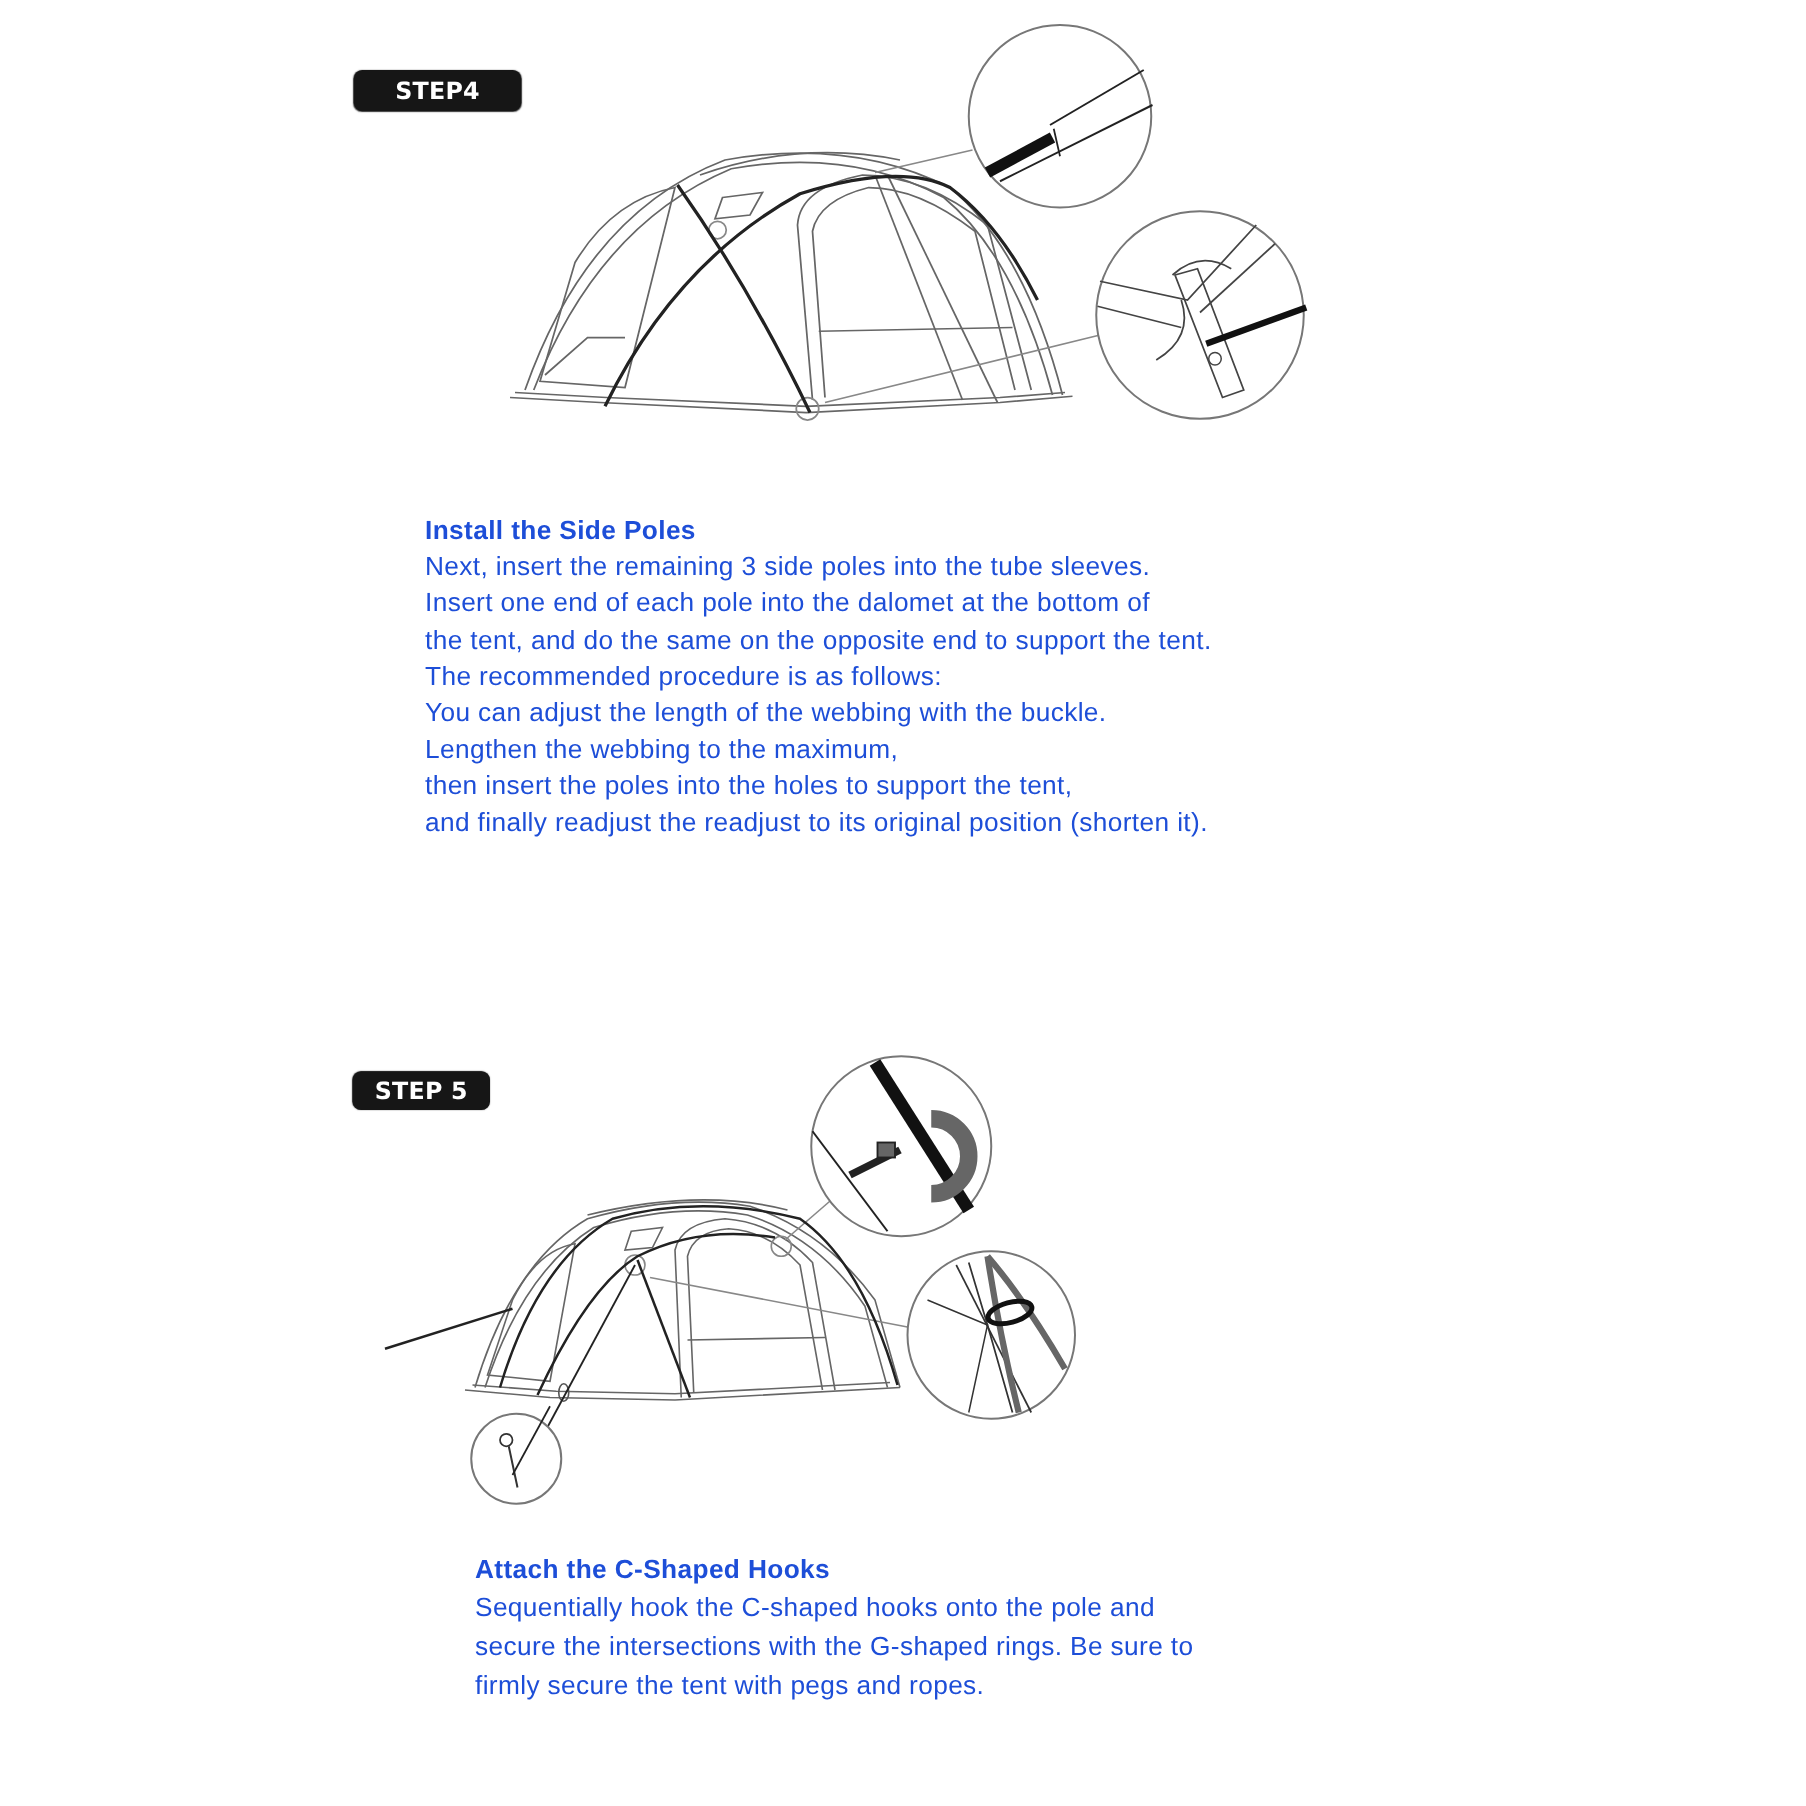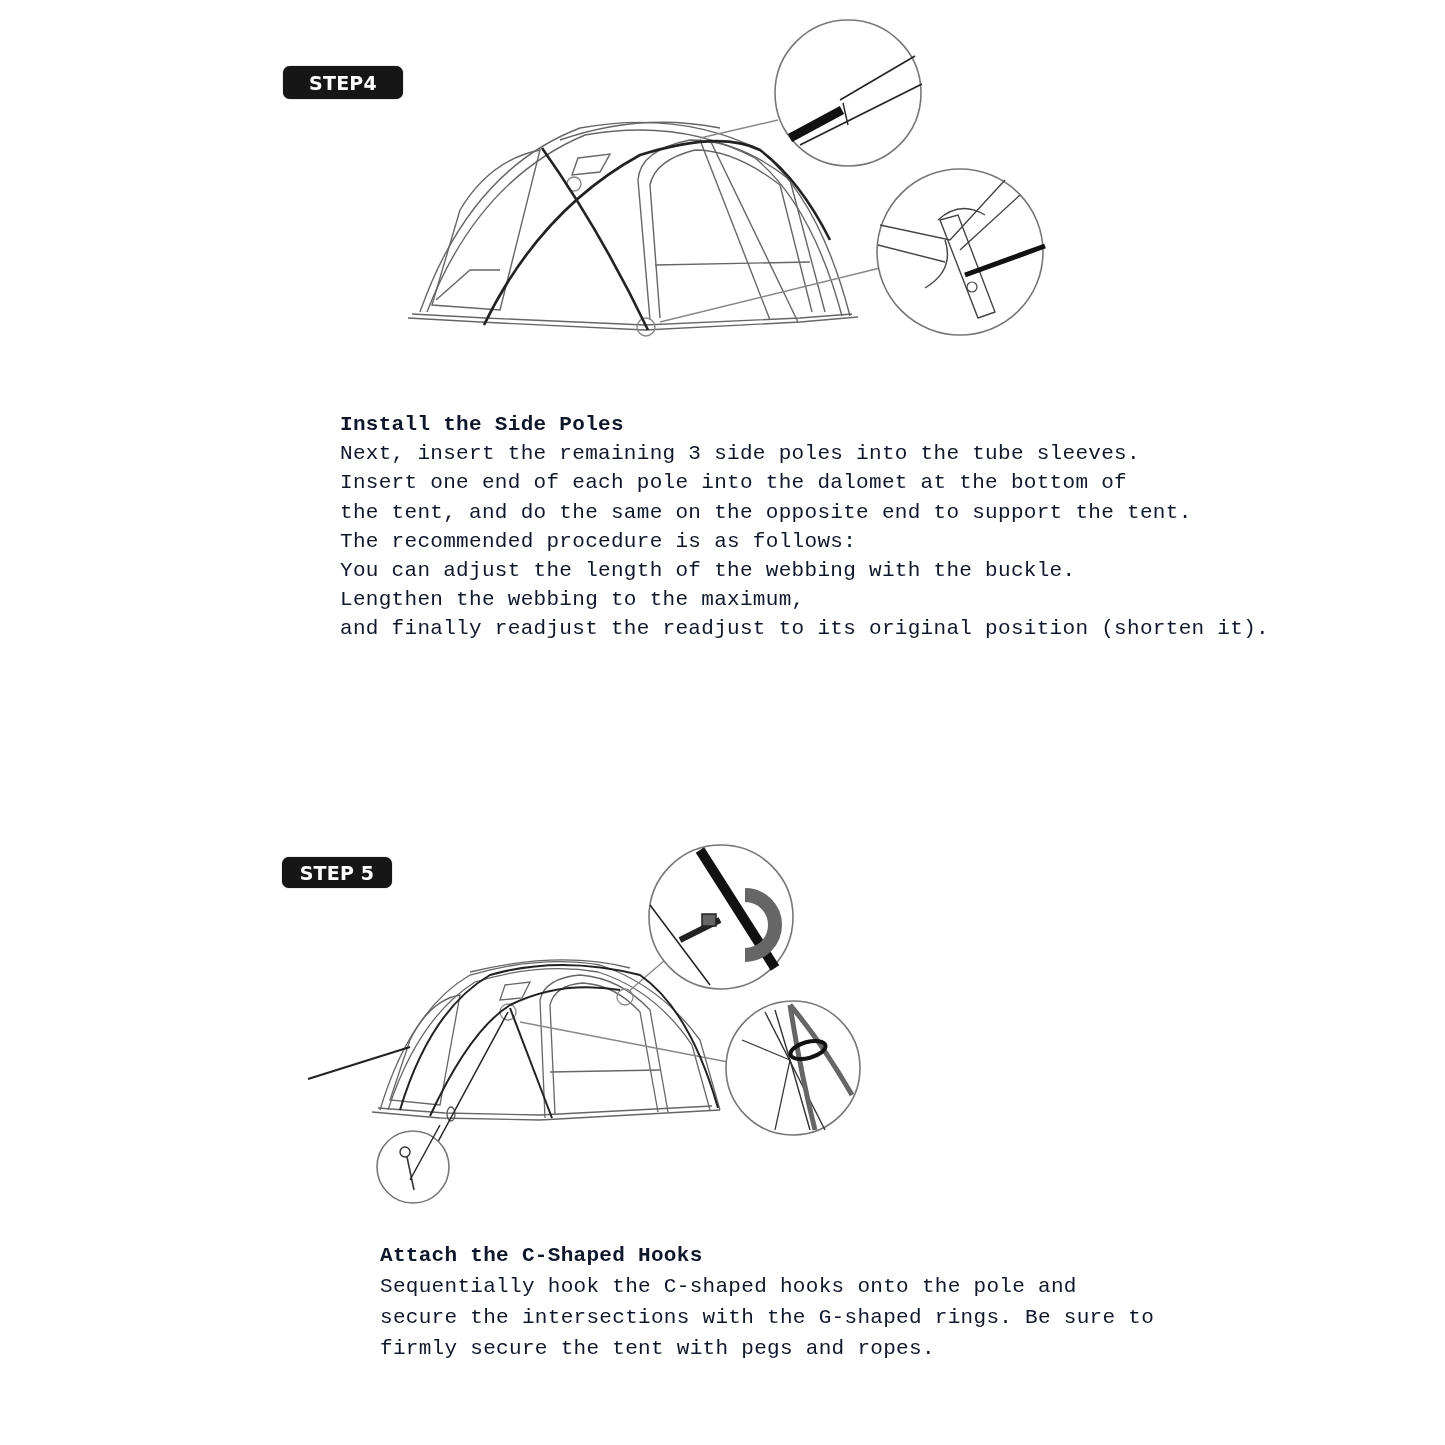--- a/index.html
+++ b/index.html
@@ -2,31 +2,31 @@
 <html><head>
 <meta charset="utf-8">
 <style>
   html, body { margin: 0; padding: 0; background: #ffffff; }
   body { width: 1445px; height: 1445px; position: relative; overflow: hidden;
          font-family: "Liberation Sans", sans-serif; color: #1a1a1a; }
   .badge { position: absolute; background: #161616; color: #ffffff; border-radius: 7px;
            font-family: "DejaVu Sans", sans-serif; font-weight: bold; font-size: 19px;
            display: flex; align-items: center; justify-content: center; letter-spacing: 0.2px;
            box-shadow: 0 0 1px #444; }
-  .text-block { position: absolute; left: 340px; font-family: Liberation Mono, monospace;
-                font-size: 21px; line-height: 29.2px; color: #0f172a; letter-spacing: 0.3px; }
+  .text-block { position: absolute; left: 340px; font-family: Liberation Sans, sans-serif;
+                font-size: 21px; line-height: 29.2px; color: #1d4ed8; letter-spacing: 0.3px; }
   .text-block .title { font-weight: bold; }
   .text-block .line { display: block; white-space: nowrap; }
   .illus { position: absolute; }
   svg { display: block; }
 </style>
 </head>
 <body>
 
-<div class="badge" style="left:283px; top:66px; width:120px; height:33px;">
+<div class="badge" style="left:283px; top:56px; width:134px; height:33px;">
   <span>STEP4</span>
 </div>
 
 <div class="illus" style="left:400px; top:15px; width:660px; height:335px;">
   <svg width="660" height="335" viewBox="400 15 660 335">
     <g fill="none" stroke="#666" stroke-width="1.4">
 
       <path d="M408 318 L480 322 L645 330 L800 322 L858 317"></path>
       <path d="M412 314 L485 318 L645 325 L800 318 L852 314"></path>
 
@@ -81,20 +81,21 @@
 </div>
 
 <div class="text-block" style="top:410px;">
   <span class="line title">Install the Side Poles</span>
   <span class="line">Next, insert the remaining 3 side poles into the tube sleeves.</span>
   <span class="line">Insert one end of each pole into the dalomet at the bottom of</span>
   <span class="line">the tent, and do the same on the opposite end to support the tent.</span>
   <span class="line">The recommended procedure is as follows:</span>
   <span class="line">You can adjust the length of the webbing with the buckle.</span>
   <span class="line">Lengthen the webbing to the maximum,</span>
+  <span class="line">then insert the poles into the holes to support the tent,</span>
   <span class="line">and finally readjust the readjust to its original position (shorten it).</span>
 </div>
 
 <div class="badge" style="left:282px; top:857px; width:110px; height:31px;align-items:center;">
   <span>STEP 5</span>
 </div>
 
 <div class="illus" style="left:300px; top:840px; width:570px; height:370px;">
   <svg width="570" height="370" viewBox="300 840 570 370">
     <g fill="none" stroke="#666" stroke-width="1.3">

